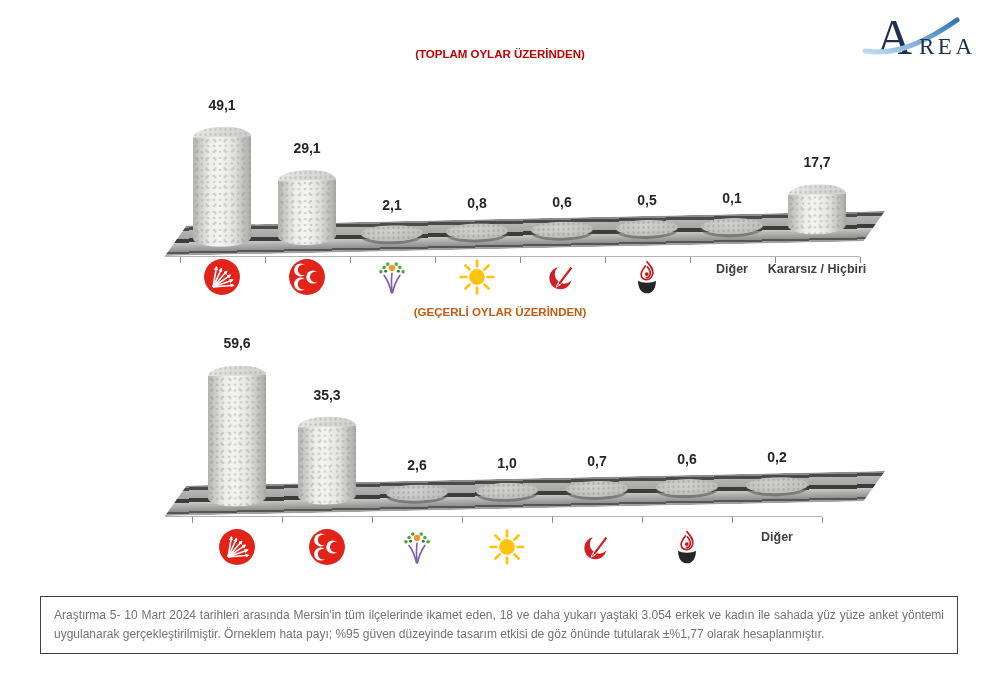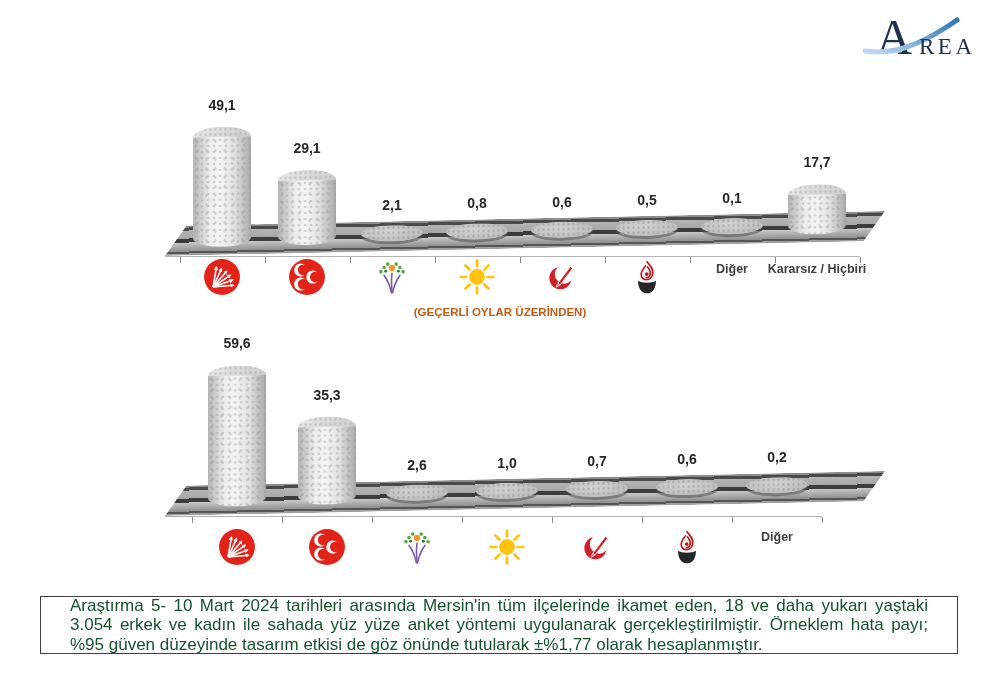--- a/index.html
+++ b/index.html
@@ -44,28 +44,29 @@
         radial-gradient(circle,rgba(130,130,130,.40) 1px,transparent 1.5px),
         radial-gradient(ellipse at 45% 40%,#d3d3d1 0%,#bdbdbb 75%,#a9a9a7 100%);
       background-size:5px 5px,100% 100%;
       box-shadow:0 3px 0 rgba(80,80,80,.55);}
   .val{position:absolute;width:80px;text-align:center;font-size:14px;font-weight:bold;color:#262626;}
   .icon{position:absolute;width:38px;height:38px;}
   .icon svg{width:100%;height:100%;display:block;}
   .cat{position:absolute;width:130px;text-align:center;font-size:12.5px;font-weight:bold;color:#3f3f3f;}
   .footer{position:absolute;left:40px;top:596px;width:918px;height:58px;border:1px solid #3f3f3f;
       box-sizing:border-box;padding:9px 13px;display:flex;align-items:center;}
-  .footer p{margin:16px;font-size:17px;line-height:19.5px;color:#14532d;text-align:justify;width:100%;}
+  .footer p{margin:0;font-size:12px;line-height:19.5px;color:#737373;text-align:justify;width:100%;}
 </style>
 </head>
 <body>
 
 <div class="page">
 
 
+  <div class="subtitle" id="sub-0" style="color: rgb(192, 0, 0);">(TOPLAM OYLAR ÜZERİNDEN)</div>
 
   <div class="logo">
     <svg viewBox="0 0 130 54">
       <defs>
         <linearGradient id="swg" x1="0" y1="1" x2="1" y2="0">
           <stop offset="0" stop-color="#BFD9F2"></stop>
             <stop offset="1" stop-color="#2E75B6"></stop>
         </linearGradient>
       </defs>
       <text x="14" y="46" font-size="50" fill="#1E3050" font-family="Liberation Serif, serif">A</text>

